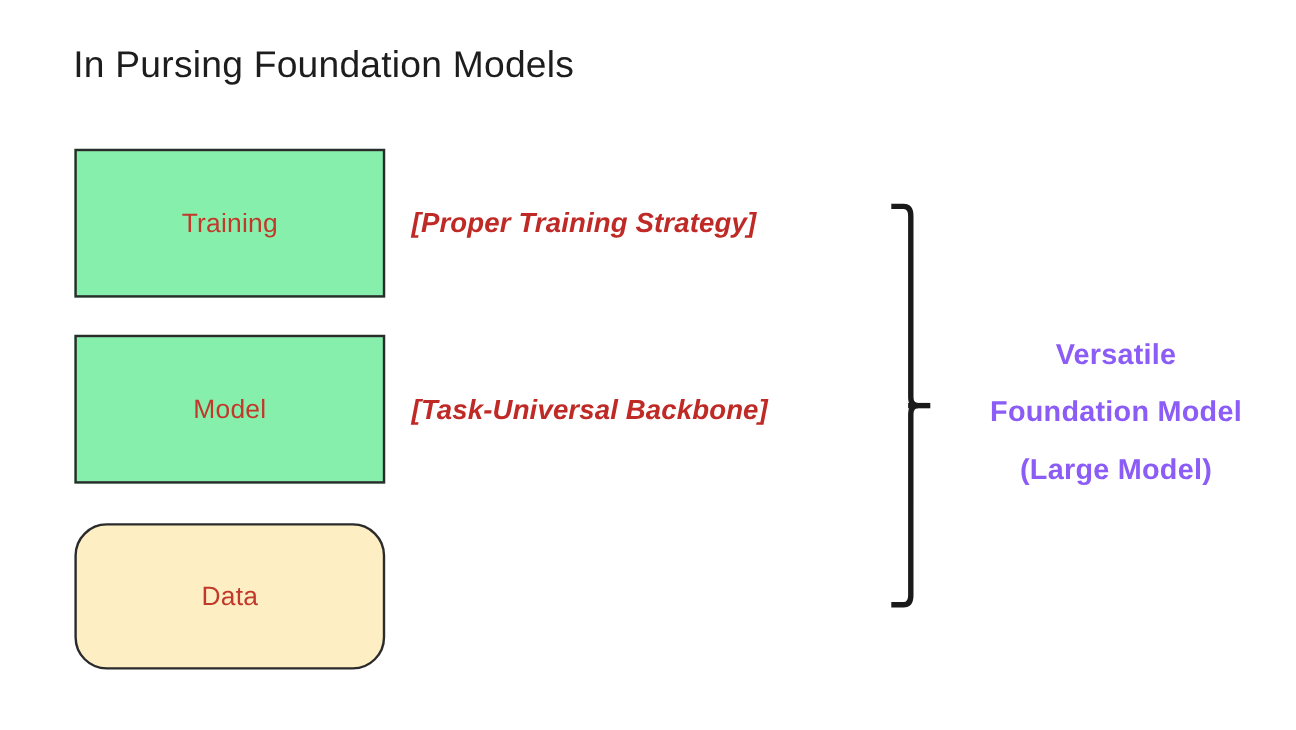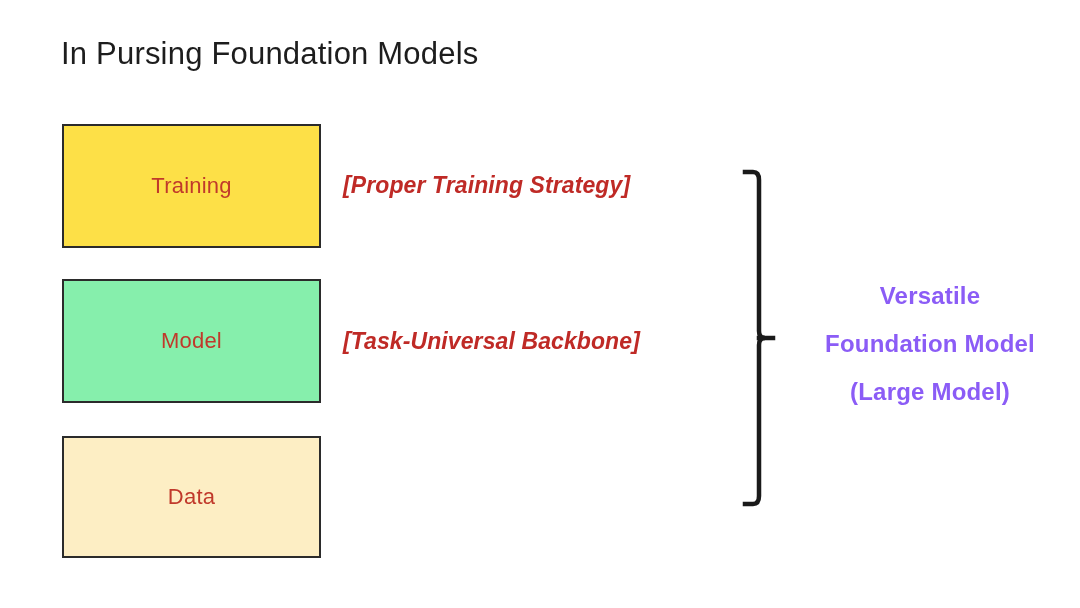--- a/index.html
+++ b/index.html
@@ -42,23 +42,23 @@
     display: flex;
     align-items: center;
     justify-content: center;
   }
   .pillar-label {
     font-size: 22px;
     font-weight: 400;
     color: #c0392b;
     letter-spacing: 0.2px;
   }
-  #pillar-box-0 { top: 124px;  height: 124px; background: #fde047; }
+  #pillar-box-0 { top: 124px;  height: 124px; background: #86efac; }
   #pillar-box-1 { top: 279px;  height: 124px; background: #86efac; }
-  #pillar-box-2 { top: 436px;  height: 122px; background: #fdeec4; }
+  #pillar-box-2 { top: 436px;  height: 122px; background: #fdeec4; border-radius: 27px; }
 
   
   .annotation {
     position: absolute;
     left: 343px;
     font-size: 23px;
     font-weight: 700;
     font-style: italic;
     color: #bf2a26;
     white-space: nowrap;

